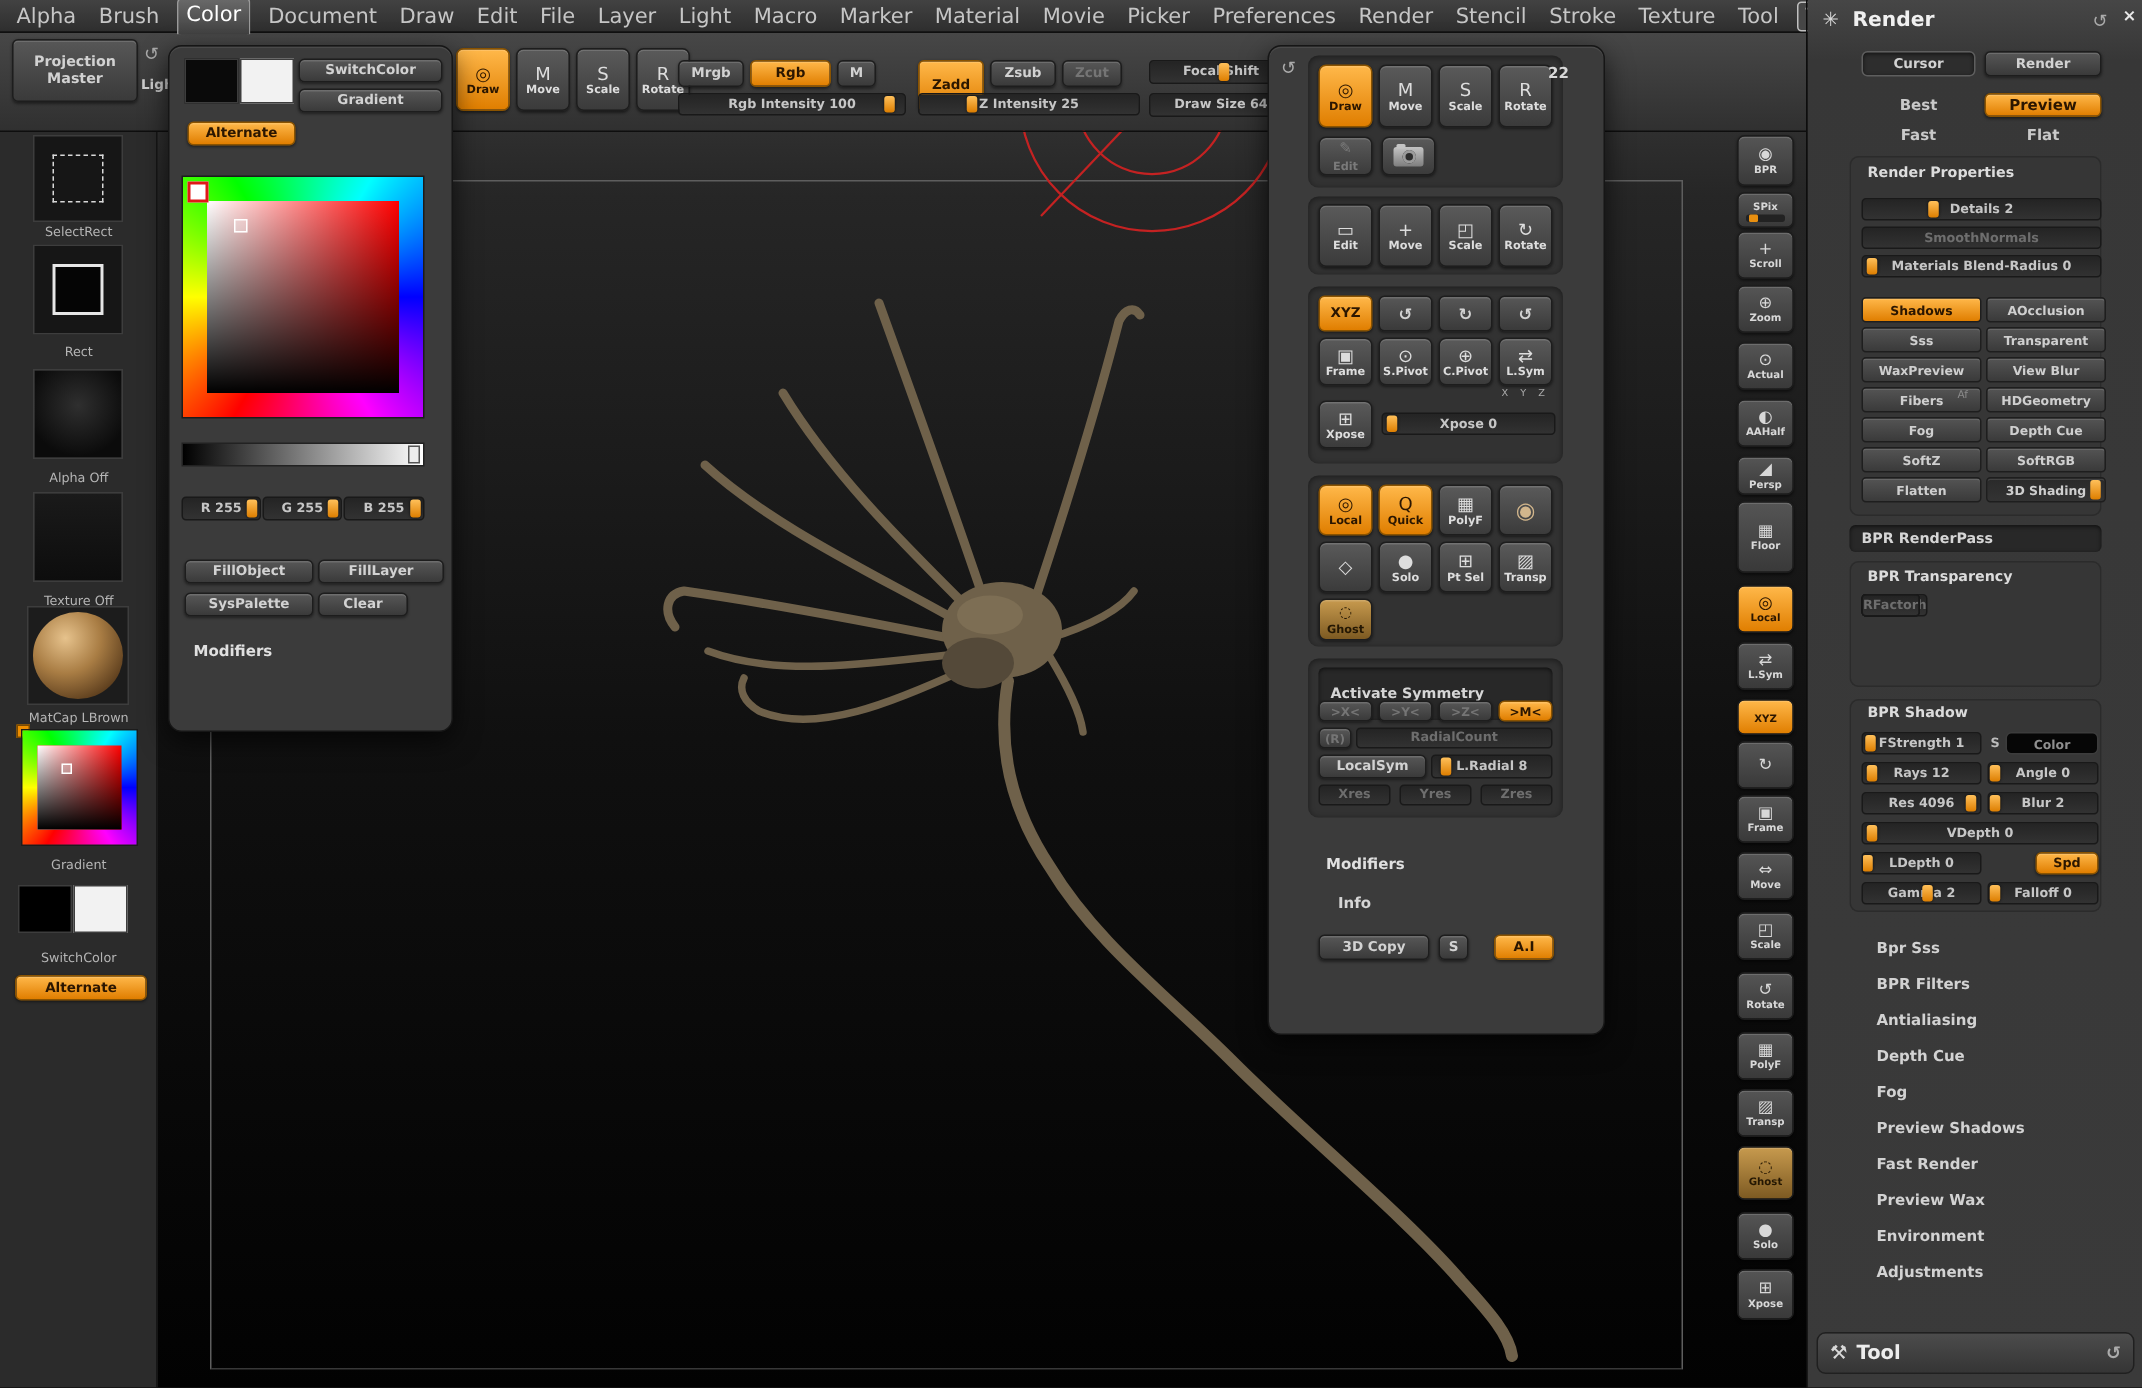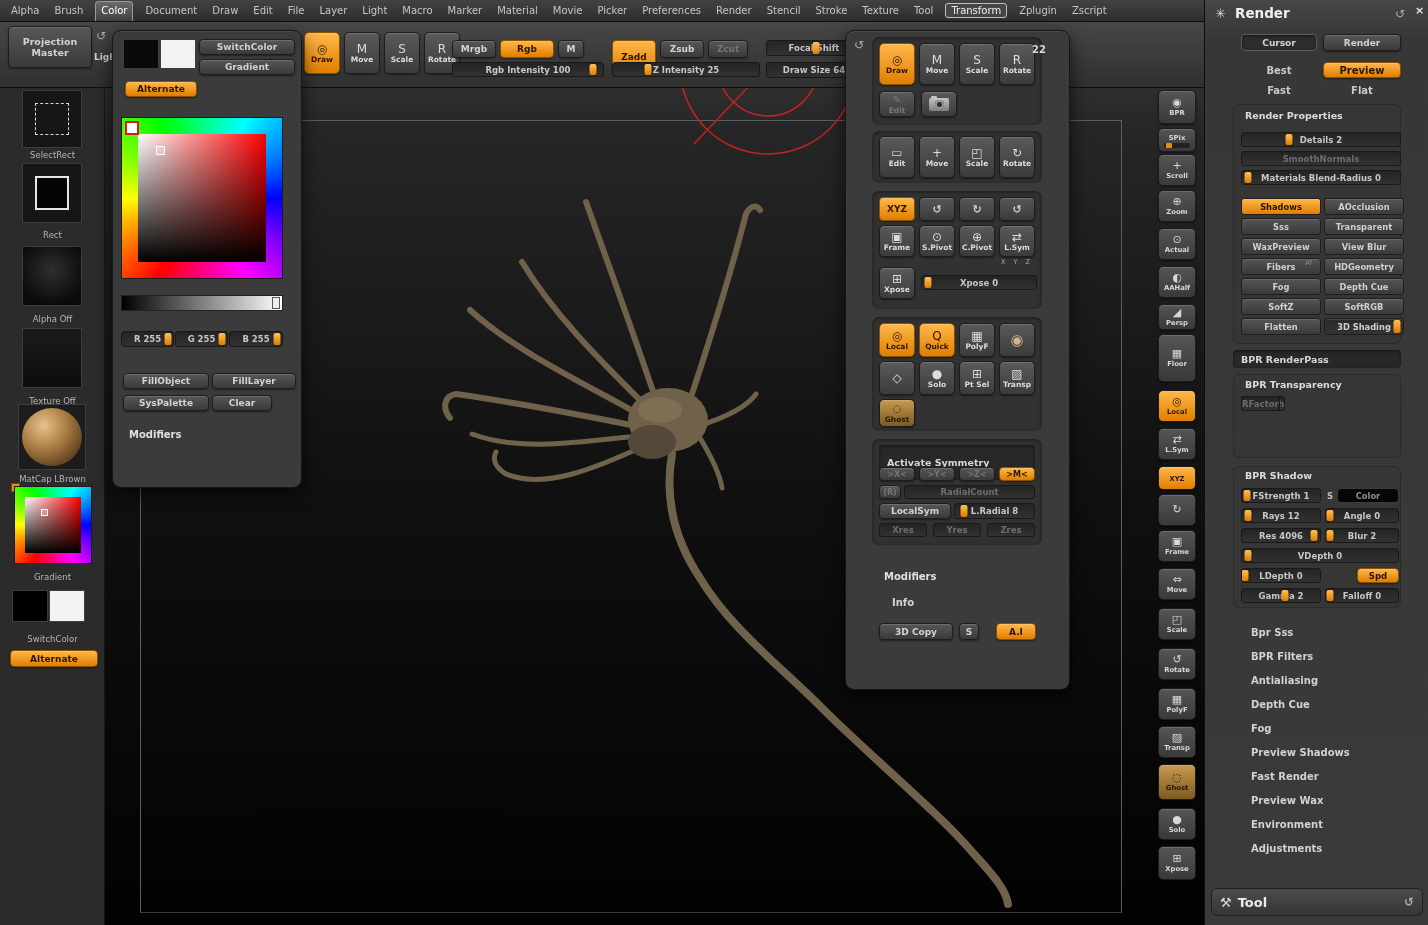--- a/index.html
+++ b/index.html
@@ -1,20 +1,20 @@
 <!DOCTYPE html>
 <html><head>
 <meta charset="utf-8">
 <style>
 *{margin:0;padding:0;box-sizing:border-box}
 html,body{width:1428px;height:925px}
 body{position:relative;overflow:hidden;background:#141414;font-family:"DejaVu Sans","Liberation Sans",sans-serif;color:#c8c8c8}
 
 #menubar{position:absolute;left:0;top:0;width:1204px;height:22px;background:linear-gradient(#424242,#2e2e2e);border-bottom:1px solid #101010;display:flex;align-items:center;gap:9px;padding-left:8px;z-index:6}
-.menu-item{font-size:10px;color:#c6c6c6;padding:2px 3px;white-space:nowrap;cursor:pointer}
+.menu-item{font-size:14px;color:#c6c6c6;padding:2px 3px;white-space:nowrap;cursor:pointer}
 .menu-item.open{background:linear-gradient(#6a6a6a,#414141);border:1px solid #9a9a9a;border-bottom:none;border-radius:4px 4px 0 0;color:#fff;padding:3px 5px 5px}
 .menu-item.boxed{border:1px solid #c0c0c0;border-radius:3px;background:#464646;color:#eee;padding:1px 5px}
 
 #toolbar{position:absolute;left:0;top:22px;width:1204px;height:66px;background:linear-gradient(#474747,#303030);border-bottom:1px solid #0e0e0e;z-index:5}
 #canvas{position:absolute;left:0;top:22px;width:1204px;height:903px;background:linear-gradient(180deg,#3c3c3c 0%,#262626 12%,#101010 52%,#020202 100%);z-index:1;overflow:hidden}
 #doc-frame{position:absolute;left:140px;top:98px;width:982px;height:793px;border:1px solid #5e5e5e;border-bottom-color:#383838}
 #left-strip{position:absolute;left:0;top:88px;width:105px;height:837px;background:#2b2b2b;border-right:1px solid #161616;z-index:4}
 .thumb{position:absolute;background:#161616;border:1px solid #3d3d3d}
 .side-label{position:absolute;left:0;width:105px;text-align:center;font-size:8.5px;color:#b5b5b5;white-space:nowrap}
 

